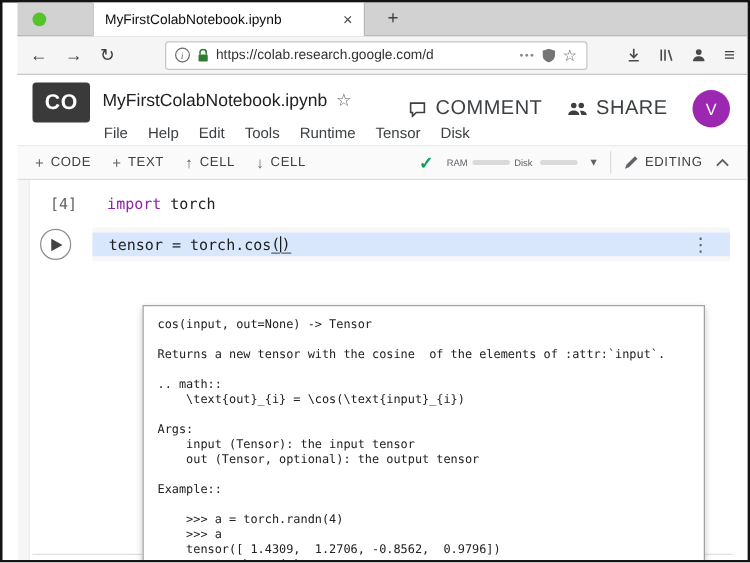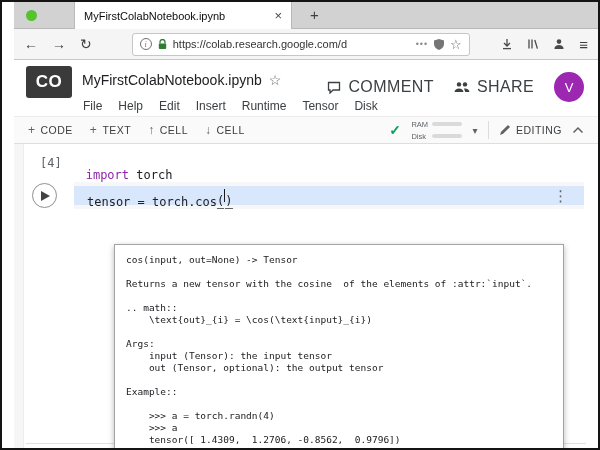--- a/index.html
+++ b/index.html
@@ -74,35 +74,35 @@
   
   .toolbar {
     height: 28px; background: #fafafa; border-top: 1px solid #ececec; border-bottom: 1px solid #dedede;
     display: flex; align-items: center; padding: 0 14px; gap: 17px;
     font-size: 10.5px; color: #3c4043; letter-spacing: .5px;
   }
   .tb-btn { display: flex; align-items: center; gap: 5px; }
   .tb-ico { font-size: 12px; color: #5f6368; line-height: 1; }
   .tb-right { margin-left: auto; display: flex; align-items: center; gap: 10px; }
   .check { color: #0f9d58; font-size: 14px; font-weight: bold; line-height: 1; }
-  .ramdisk { display: flex; flex-direction: column; gap: 3px; }
+  .ramdisk { display: flex; flex-direction: row; gap: 3px; }
   .rd-row { display: flex; align-items: center; gap: 4px; }
   .rd-label { font-size: 7.5px; color: #5f6368; width: 17px; letter-spacing: 0; }
   .rd-bar { width: 30px; height: 4px; background: #dadada; border-radius: 2px; overflow: hidden; }
   .rd-fill { height: 100%; background: #9e9e9e; }
   .caret { font-size: 10px; color: #5f6368; }
   .tb-divider { width: 1px; height: 18px; background: #dcdcdc; }
   
   .content { position: relative; height: 304px; background: #fff; overflow: hidden; }
   .gutter { position: absolute; left: 0; top: 0; bottom: 0; width: 10px; background: #f6f6f6; border-right: 1px solid #ededed; }
   .mono { font-family: "DejaVu Sans Mono", monospace; }
   .cell1 { position: absolute; left: 26px; top: 12px; display: flex; gap: 24px; font-size: 12px; }
   .exec-count { color: #5f6368; }
   .kw { color: #8e24aa; }
-  .code-text { color: #202124; margin-top: 12px; }
+  .code-text { color: #202124; }
   .cell2 { position: absolute; left: 10px; right: 10px; top: 38px; height: 27px; }
   .play-btn {
     position: absolute; left: 8px; top: 1px; width: 25px; height: 25px; border-radius: 50%;
     border: 1px solid #8f8f8f; background: #fff; display: flex; align-items: center; justify-content: center;
   }
   .play-tri { width: 0; height: 0; border-left: 9px solid #424242; border-top: 5.5px solid transparent; border-bottom: 5.5px solid transparent; margin-left: 2px; }
   .code-area { position: absolute; left: 50px; right: 4px; top: 0; height: 27px; background: #f7f7f7; }
   .code-line {
     position: absolute; left: 0; right: 0; top: 4px; height: 19px; background: #d9e7fd;
     display: flex; align-items: center; padding-left: 13px; font-size: 12px;
@@ -181,21 +181,21 @@
     <div class="logo">CO</div>
     <div class="title-menu">
       <div class="title-row">
         <span class="nb-title">MyFirstColabNotebook.ipynb</span>
         <span class="title-star">☆</span>
       </div>
       <div class="menu-row">
         <span class="menu-item">File</span>
         <span class="menu-item">Help</span>
         <span class="menu-item">Edit</span>
-        <span class="menu-item">Insert</span>
+        <span class="menu-item">Tools</span>
         <span class="menu-item">Runtime</span>
         <span class="menu-item">Tensor</span>
         <span class="menu-item">Disk</span>
       </div>
     </div>
     <div class="header-actions">
       <div class="action-btn">
         <span>
           <svg width="14" height="13" viewBox="0 0 14 13">
               <path d="M1.5 1.5h11v7.5H6l-3 3v-3H1.5z" fill="none" stroke="#3c4043" stroke-width="1.3"></path>

